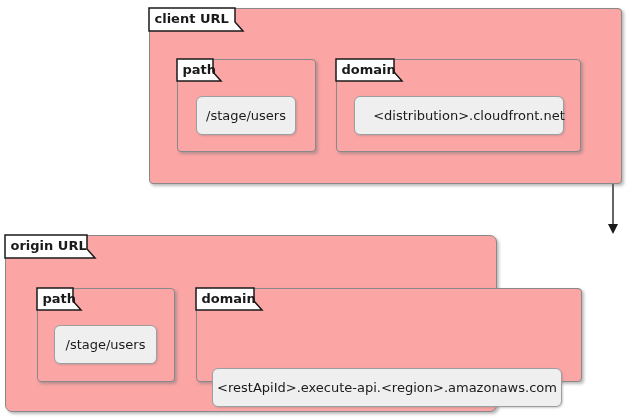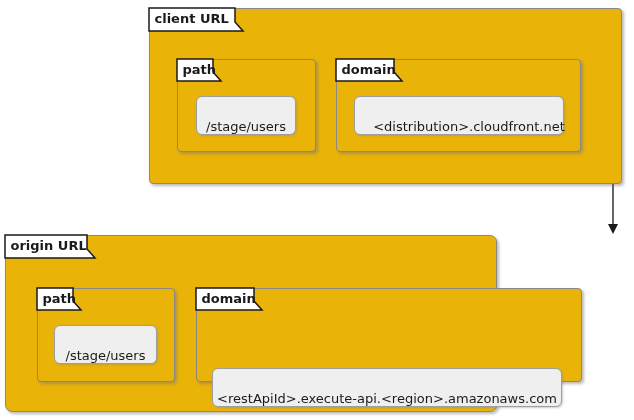--- a/index.html
+++ b/index.html
@@ -11,21 +11,21 @@
     position: relative;
     width: 634px;
     height: 420px;
     background: #ffffff;
     font-family: "DejaVu Sans", sans-serif;
     overflow: hidden;
   }
   .frame {
     position: absolute;
     box-sizing: border-box;
-    background: #eab308;
+    background: #fca5a5;
     border: 1.5px solid #888888;
     border-radius: 4px;
     box-shadow: 2px 2px 3px rgba(120,120,120,0.5);
   }
   .tab {
     position: absolute;
     top: -1.5px;
     left: -1.5px;
     z-index: 2;
   }
@@ -48,21 +48,21 @@
     z-index: 3;
   }
   .vbox {
     position: absolute;
     box-sizing: border-box;
     background: #efefef;
     border: 1px solid #9e9e9e;
     border-radius: 6px;
     box-shadow: 1px 1px 2px rgba(130,130,130,0.4);
     display: flex;
-    align-items: flex-end;
+    align-items: center;
     justify-content: center;
     font-size: 13px;
     color: #1a1a1a;
     white-space: nowrap;
   }
   .arrow-line {
     position: absolute;
     background: #666666;
   }
   .arrow-head {

